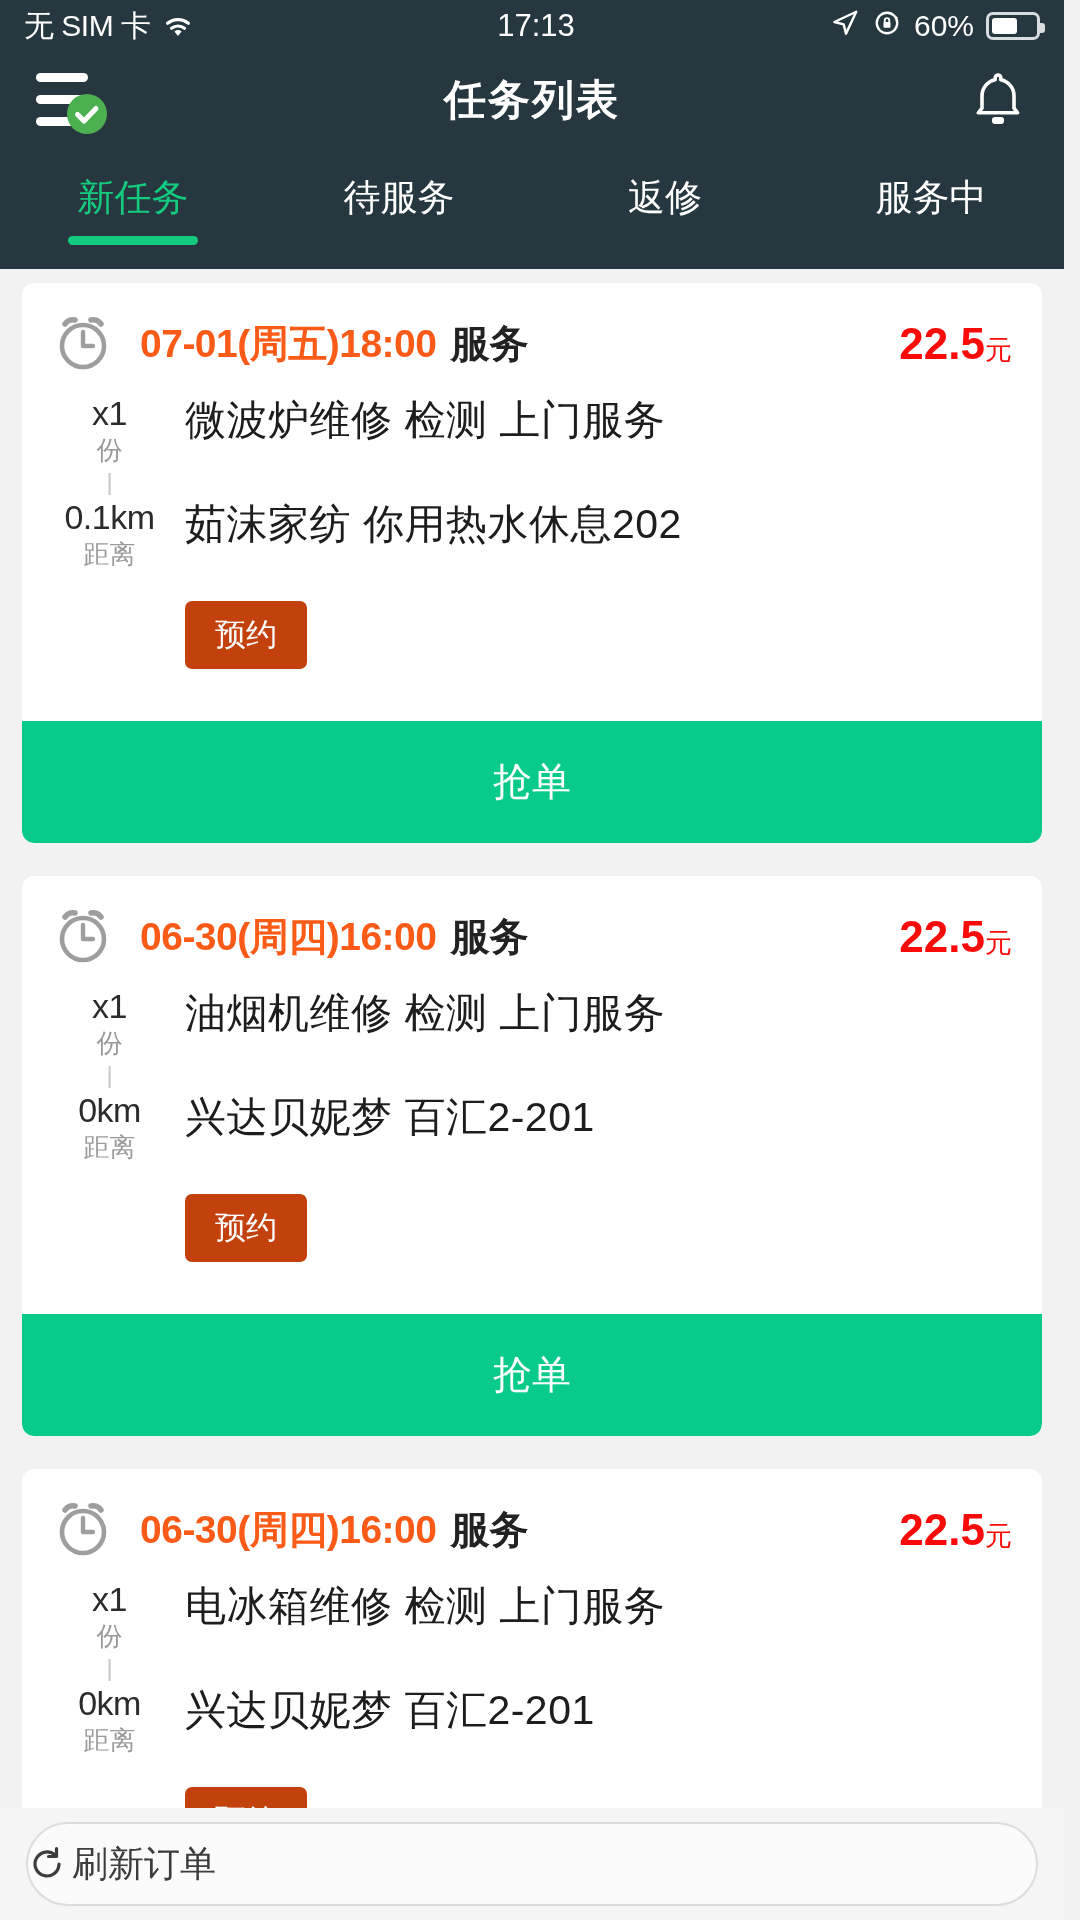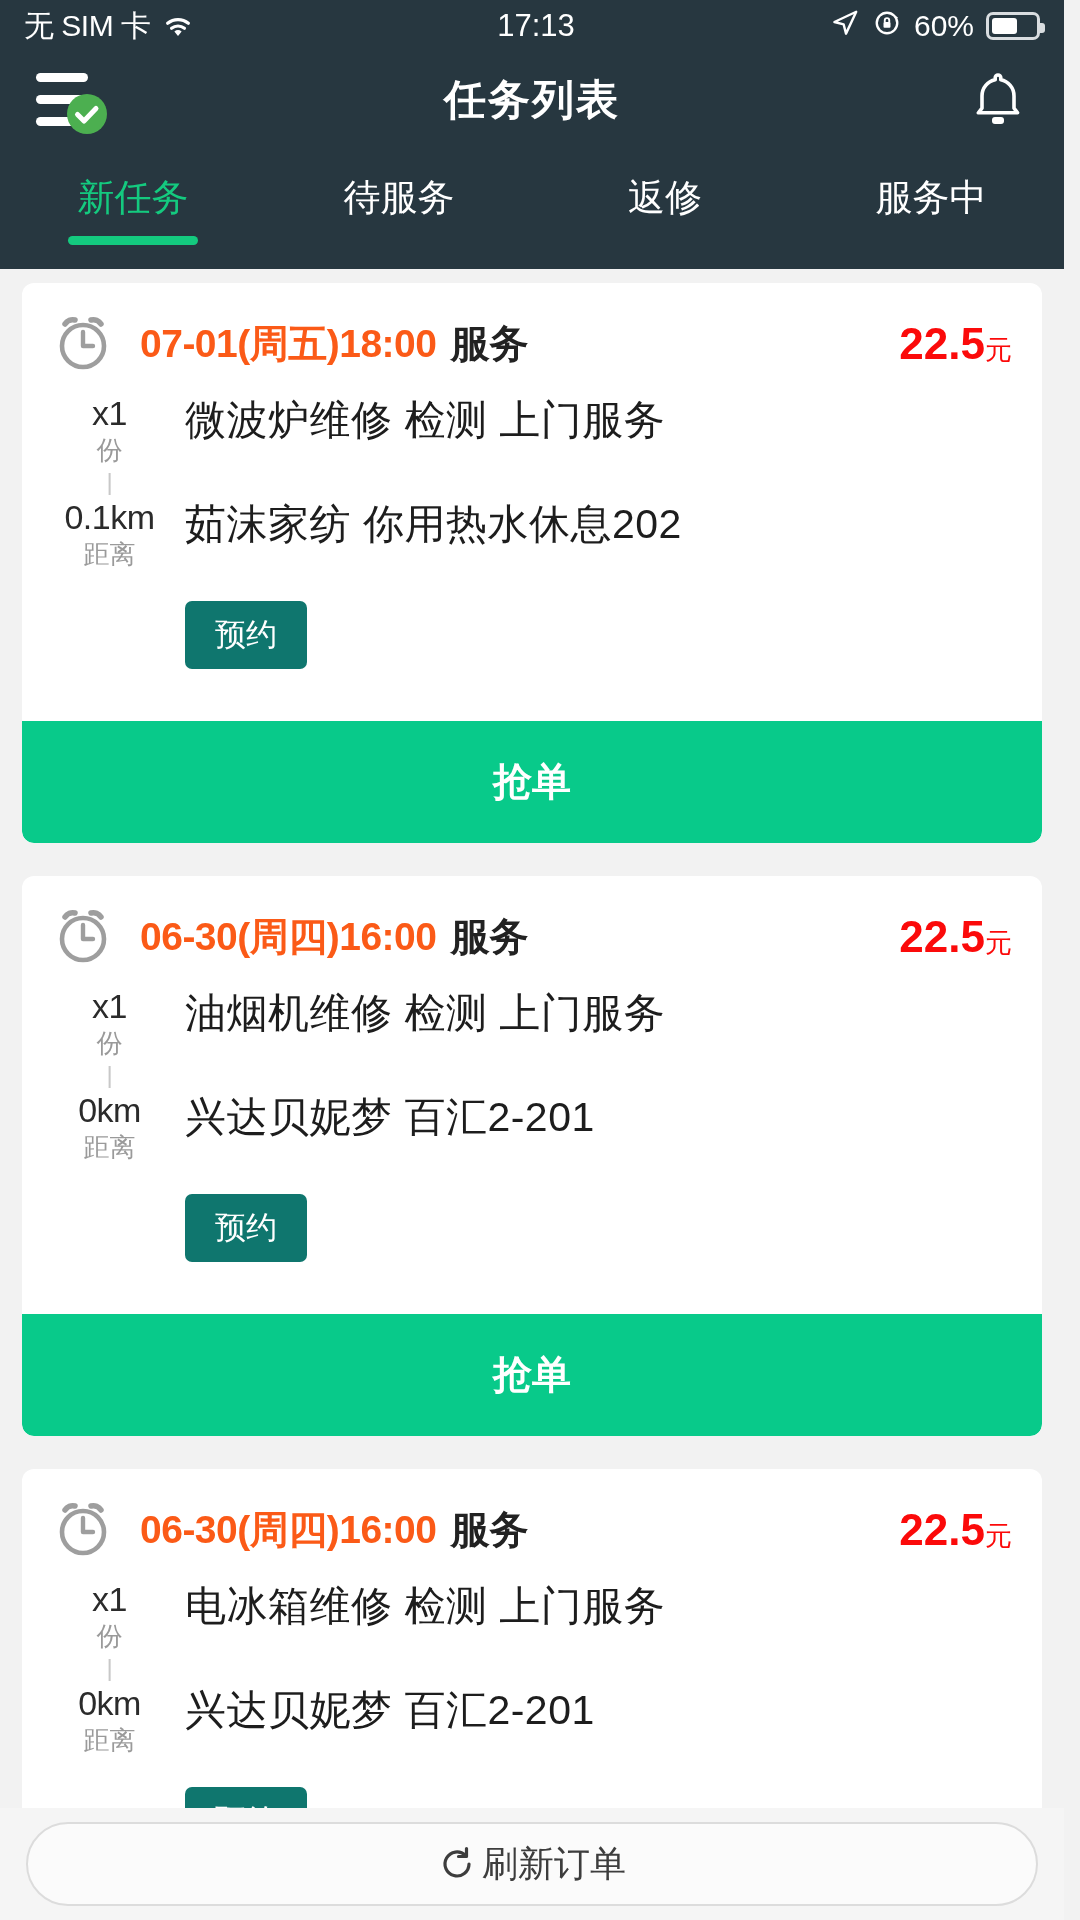--- a/index.html
+++ b/index.html
@@ -98,41 +98,41 @@
     font-size:41px; color:#1d1d1d; font-weight:500;
     line-height:50px; padding-left:18px; padding-top:2px; letter-spacing:0.5px;
   }
   .connector{
     width:115px; flex:0 0 115px; text-align:center;
     color:#c8c8c8; font-size:24px; line-height:30px;
   }
 
   .badge-wrap{ padding-left:133px; margin-top:30px; }
   .badge{
-    display:inline-block; background:#0f766e; color:#ffffff;
+    display:inline-block; background:#c2410c; color:#ffffff;
     font-size:31px; padding:13px 30px; border-radius:7px; cursor:pointer;
   }
 
   .grab-btn{
     display:block; width:100%; background:#08ca8a; color:#ffffff;
-    font-size:39px; font-weight:700; text-align:center;
+    font-size:39px; font-weight:400; text-align:center;
     padding:34px 0; border:none; border-radius:0 0 12px 12px;
     cursor:pointer; margin-top:26px;
     font-family:"Liberation Sans","DejaVu Sans",sans-serif;
   }
 
   
   .refresh-bar{
     position:absolute; left:0; right:0; bottom:0; height:112px;
     background:#f5f5f5; display:flex; align-items:center; justify-content:center;
     padding:0 26px;
   }
   .refresh-btn{
     width:100%; height:84px; border:2px solid #dcdcdc; border-radius:44px;
-    background:#fbfbfb; display:flex; align-items:center; justify-content:center;
+    background:#fbfbfb; display:flex; align-items:center; 
     gap:6px; cursor:pointer;
   }
   .refresh-label{ font-size:36px; color:#3d3d3d; }
   .refresh-icon{ width:38px; height:38px; }
 </style>
 </head>
 <body>
 
 <div id="app">
 

